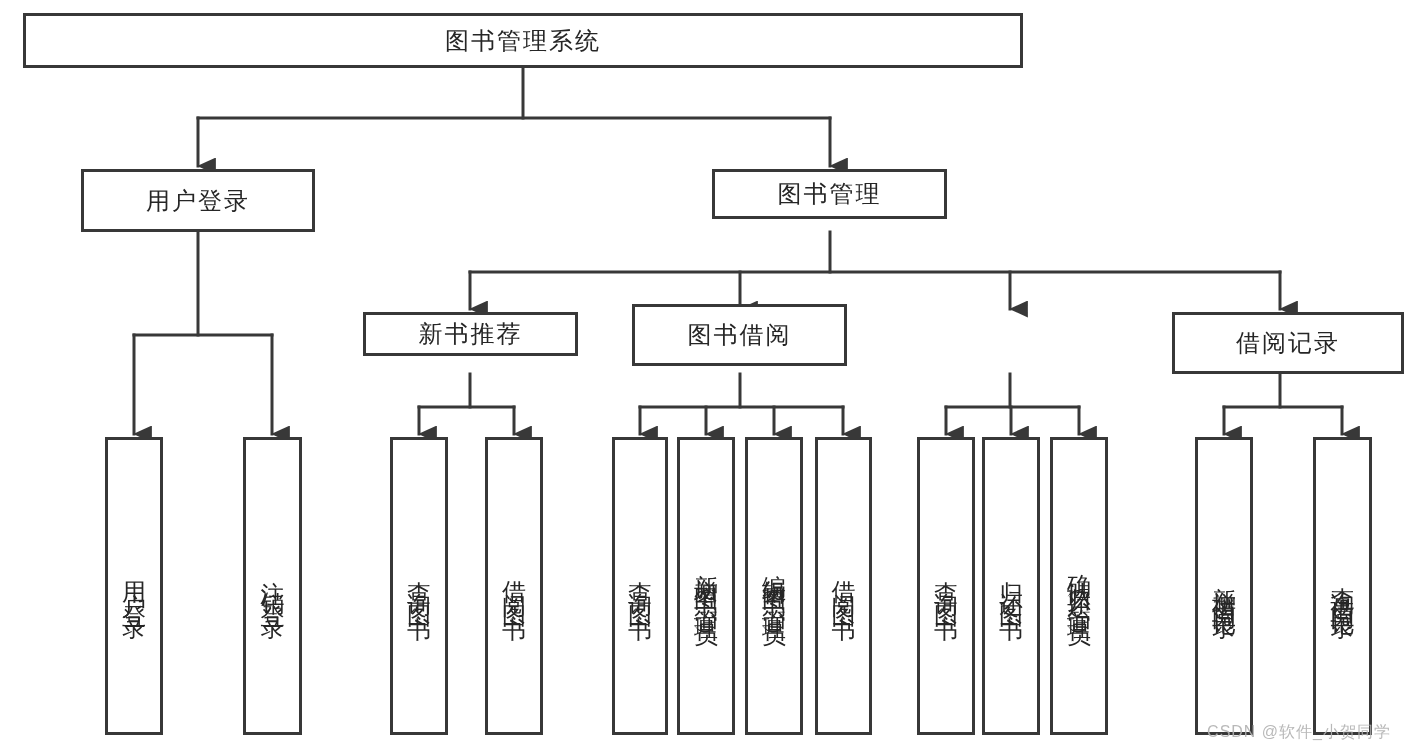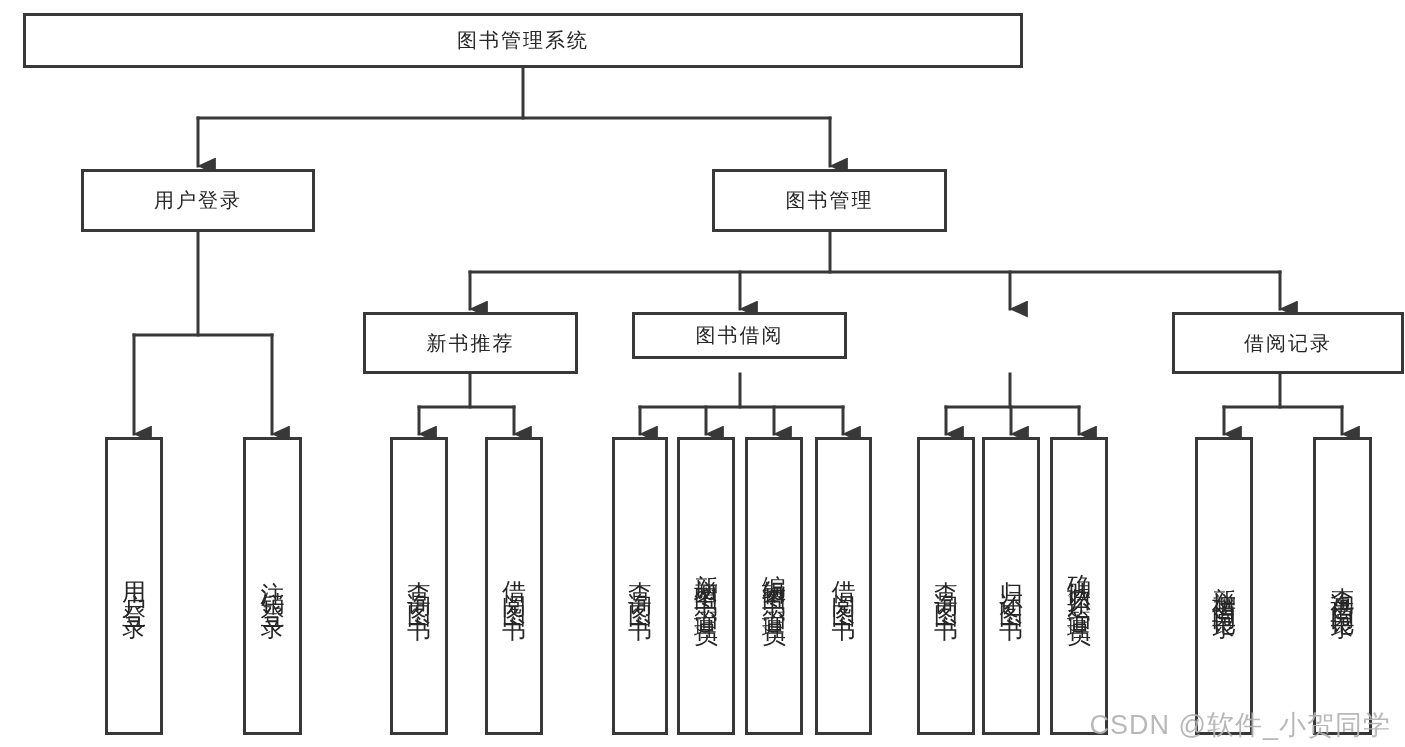--- a/index.html
+++ b/index.html
@@ -20,36 +20,36 @@
   .node {
     position: absolute;
     box-sizing: border-box;
     background: #ffffff;
     border: 3px solid #383838;
     display: flex;
     align-items: center;
     justify-content: center;
     color: #262626;
   }
-  .h-node { font-size: 20px; letter-spacing: 2px; white-space: nowrap; }
+  .h-node { font-size: 24px; letter-spacing: 2px; white-space: nowrap; }
   .v-node span {
     writing-mode: vertical-rl;
     text-orientation: mixed;
     font-size: 24px;
     line-height: 1;
     white-space: nowrap;
   }
   .ls-short span { letter-spacing: 12px; }  
   .ls-med   span { letter-spacing: 6px; }   
   .ls-long  span { letter-spacing: 7px; }   
   .watermark {
     position: absolute;
     right: 14px;
     bottom: 4px;
-    font-size: 27px;
+    font-size: 16px;
     letter-spacing: 1px;
     color: #b3b3b3;
     opacity: 0.92;
     z-index: 5;
     white-space: nowrap;
   }
 </style>
 </head>
 <body>
 
@@ -101,24 +101,24 @@
       <path d="M1280,374 L1280,407"></path>
       <path d="M1224,407 L1342,407"></path>
       <path d="M1224,407 L1224,434" marker-end="url(#arrow)"></path>
       <path d="M1342,407 L1342,434" marker-end="url(#arrow)"></path>
     </g>
   </svg>
 
   <div class="node h-node" style="left:23px; top:13px; width:1000px; height:55px;">图书管理系统</div>
 
   <div class="node h-node" style="left:81px; top:169px; width:234px; height:63px;">用户登录</div>
-  <div class="node h-node" style="left:712px; top:169px; width:235px; height:63px;">图书管理</div>
+  <div class="node h-node" style="left:712px; top:169px; width:235px; height:50px;">图书管理</div>
 
-  <div class="node h-node" style="left:363px; top:312px; width:215px; height:62px;">新书推荐</div>
-  <div class="node h-node" style="left:632px; top:312px; width:215px; height:47px;">图书借阅</div>
+  <div class="node h-node" style="left:363px; top:312px; width:215px; height:44px;">新书推荐</div>
+  <div class="node h-node" style="left:632px; top:304px; width:215px; height:62px;">图书借阅</div>
   <div class="node h-node" style="left:1172px; top:312px; width:232px; height:62px;">借阅记录</div>
 
   <div class="node v-node ls-short" style="left:105px; top:437px; width:58px; height:298px;">
     <span>用户登录</span>
   </div>
   <div class="node v-node ls-short" style="left:243px; top:437px; width:59px; height:298px;">
     <span>注销登录</span>
   </div>
 
   <div class="node v-node ls-short" style="left:390px; top:437px; width:58px; height:298px;">

